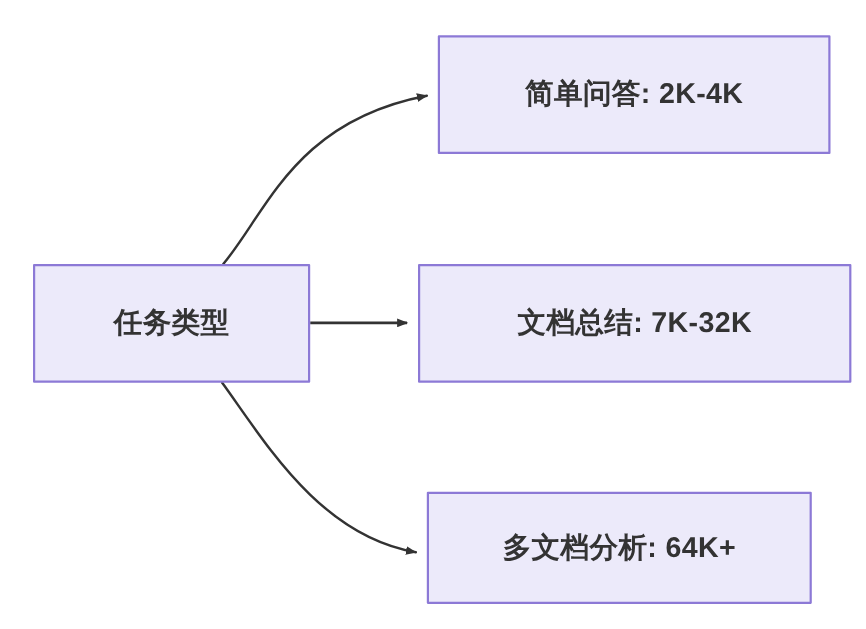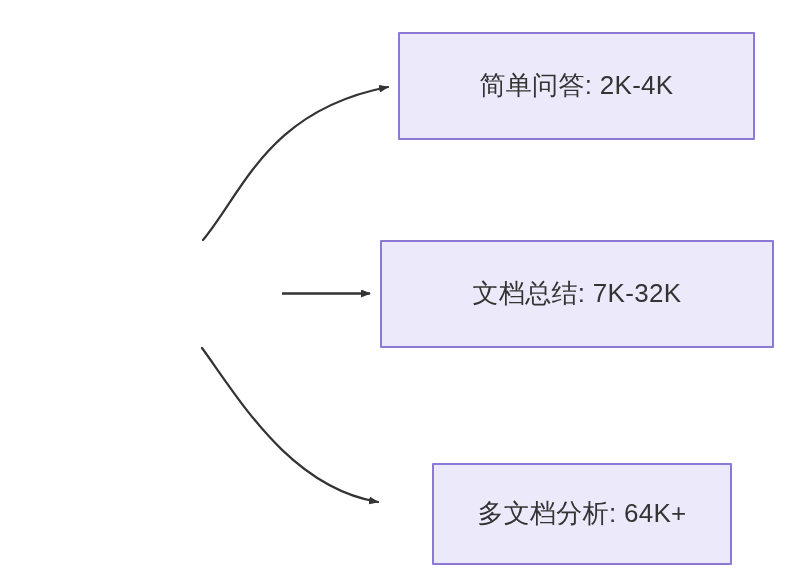--- a/index.html
+++ b/index.html
@@ -40,21 +40,21 @@
     align-items: center;
     justify-content: center;
   }
   .node-label {
     color: #333333;
     font-size: 26px;
     line-height: 1.2;
     letter-spacing: 0.3px;
     white-space: nowrap;
     text-align: center;
-    font-weight: 400;
+    font-weight: 700;
   }
   #node-root {
     left: 30px;
     top: 240px;
     width: 252px;
     height: 108px;
   }
   #node-simple-qa {
     left: 398px;
     top: 32px;
@@ -62,24 +62,23 @@
     height: 108px;
   }
   #node-doc-summary {
     left: 380px;
     top: 240px;
     width: 394px;
     height: 108px;
   }
   #node-multi-doc {
     left: 388px;
-    top: 463px;
-    width: 300px;
+    top: 447px;
+    width: 350px;
     height: 102px;
-    margin-left: 44px;
   }
 </style>
 </head>
 <body>
 
 <div id="diagram-canvas">
 
   <svg id="edge-layer" viewBox="0 0 787 572" width="787" height="572" xmlns="http://www.w3.org/2000/svg">
     <defs>
       <marker id="arrowhead" markerWidth="10" markerHeight="8" refX="9" refY="4" orient="auto" markerUnits="userSpaceOnUse">
@@ -87,20 +86,23 @@
       </marker>
     </defs>
 
     <path d="M 203,240 C 243,192 268,110 388,87" fill="none" stroke="#333333" stroke-width="2.2" stroke-linecap="round" marker-end="url(#arrowhead)"></path>
 
     <path d="M 282,293.5 L 370,293.5" fill="none" stroke="#333333" stroke-width="2.4" stroke-linecap="butt" marker-end="url(#arrowhead)"></path>
 
     <path d="M 202,348 C 240,400 290,487 378,502" fill="none" stroke="#333333" stroke-width="2.2" stroke-linecap="round" marker-end="url(#arrowhead)"></path>
   </svg>
 
+  <div class="node" id="node-root">
+    <span class="node-label">任务类型</span>
+  </div>
 
   <div class="node" id="node-simple-qa">
     <span class="node-label">简单问答: 2K-4K</span>
   </div>
 
   <div class="node" id="node-doc-summary">
     <span class="node-label">文档总结: 7K-32K</span>
   </div>
 
   <div class="node" id="node-multi-doc">

